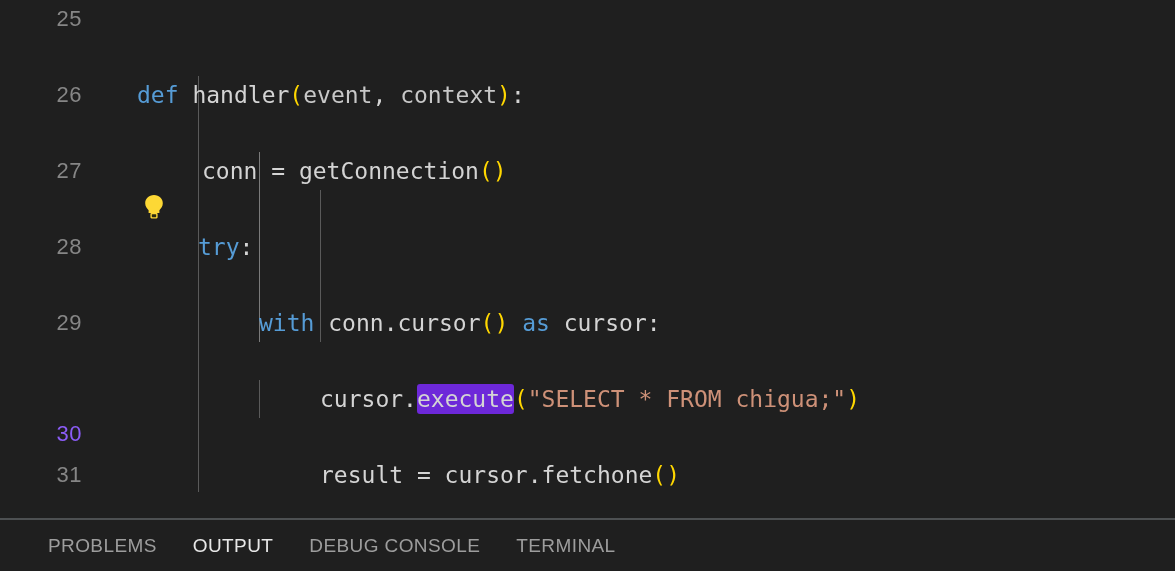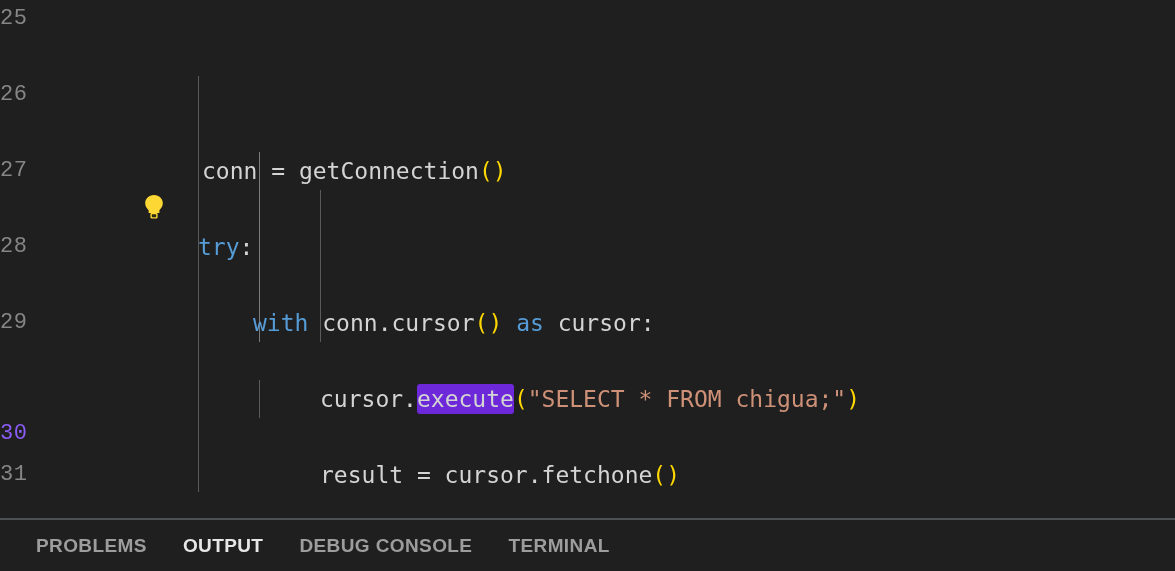--- a/index.html
+++ b/index.html
@@ -39,24 +39,24 @@
     white-space: pre;
     font-size: 23px;
     font-family: "DejaVu Sans Mono", monospace;
   }
 
   .gutter-num {
     position: absolute;
     left: 0;
     top: 0;
     width: 82px;
-    text-align: left;
+    text-align: right;
     color: #868686;
     font-size: 22px;
-    font-family: Liberation Mono, monospace;
+    font-family: Liberation Sans, sans-serif;
     letter-spacing: 0.5px;
   }
   .gutter-num.active {
     color: #8b5cf6;
     margin-top: 35px;
   }
 
   .code-text {
     position: absolute;
     left: 137px;
@@ -132,21 +132,21 @@
     color: #9d9d9d;
     letter-spacing: 0.4px;
     padding: 0 0px;
     margin-right: 36px;
     white-space: nowrap;
     cursor: pointer;
   }
   .panel-tab.active {
     color: #e7e7e7;
   }
-  #panel-tabs { padding-left: 36px; font-weight: bold; }
+  #panel-tabs { padding-left: 48px; }
 </style>
 </head>
 <body>
 
 <div id="app">
 
   <div id="editor">
 
     <div class="guide" style="left:198px; top:76px;  height:416px;"></div>
     <div class="guide active" style="left:259px; top:152px; height:190px;"></div>
@@ -161,35 +161,36 @@
       </svg>
     </div>
 
     <div class="code-line" style="top:0px;">
       <span class="gutter-num">25</span>
       <span class="code-text"></span>
     </div>
 
     <div class="code-line" style="top:38px;">
       <span class="gutter-num">26</span>
+      <span class="code-text"><span class="tok-kw">def</span><span class="tok-ident"> handler</span><span class="tok-bracket">(</span><span class="tok-param">event</span><span class="tok-plain">, </span><span class="tok-param">context</span><span class="tok-bracket">)</span><span class="tok-plain">:</span></span>
     </div>
 
     <div class="code-line" style="top:76px;">
       <span class="gutter-num">27</span>
       <span class="code-text" style="left:202px;text-align:right;"><span class="tok-ident">conn = getConnection</span><span class="tok-bracket">(</span><span class="tok-bracket">)</span></span>
     </div>
 
     <div class="code-line" style="top:114px;">
       <span class="gutter-num">28</span>
       <span class="code-text" style="left:198px;"><span class="tok-kw">try</span><span class="tok-plain">:</span></span>
     </div>
 
     <div class="code-line" style="top:152px;">
       <span class="gutter-num">29</span>
-      <span class="code-text" style="left:253px;"><span class="tok-kw">with</span><span class="tok-ident"> conn.cursor</span><span class="tok-bracket">(</span><span class="tok-bracket">)</span><span class="tok-kw"> as</span><span class="tok-ident"> cursor:</span></span>
+      <span class="code-text" style="left:259px;"><span class="tok-kw">with</span><span class="tok-ident"> conn.cursor</span><span class="tok-bracket">(</span><span class="tok-bracket">)</span><span class="tok-kw"> as</span><span class="tok-ident"> cursor:</span></span>
     </div>
 
     <div class="code-line" style="top:190px;">
       <span class="gutter-num active">30</span>
       <span class="code-text" style="left:320px;"><span class="tok-ident">cursor.</span><span class="tok-ident sel-highlight">execute</span><span class="tok-bracket">(</span><span class="tok-string">"SELECT * FROM chigua;"</span><span class="tok-bracket">)</span></span>
     </div>
 
     <div class="code-line" style="top:228px;">
       <span class="gutter-num">31</span>
       <span class="code-text" style="left:320px;text-align:right;"><span class="tok-ident">result = cursor.fetchone</span><span class="tok-bracket">(</span><span class="tok-bracket">)</span></span>

